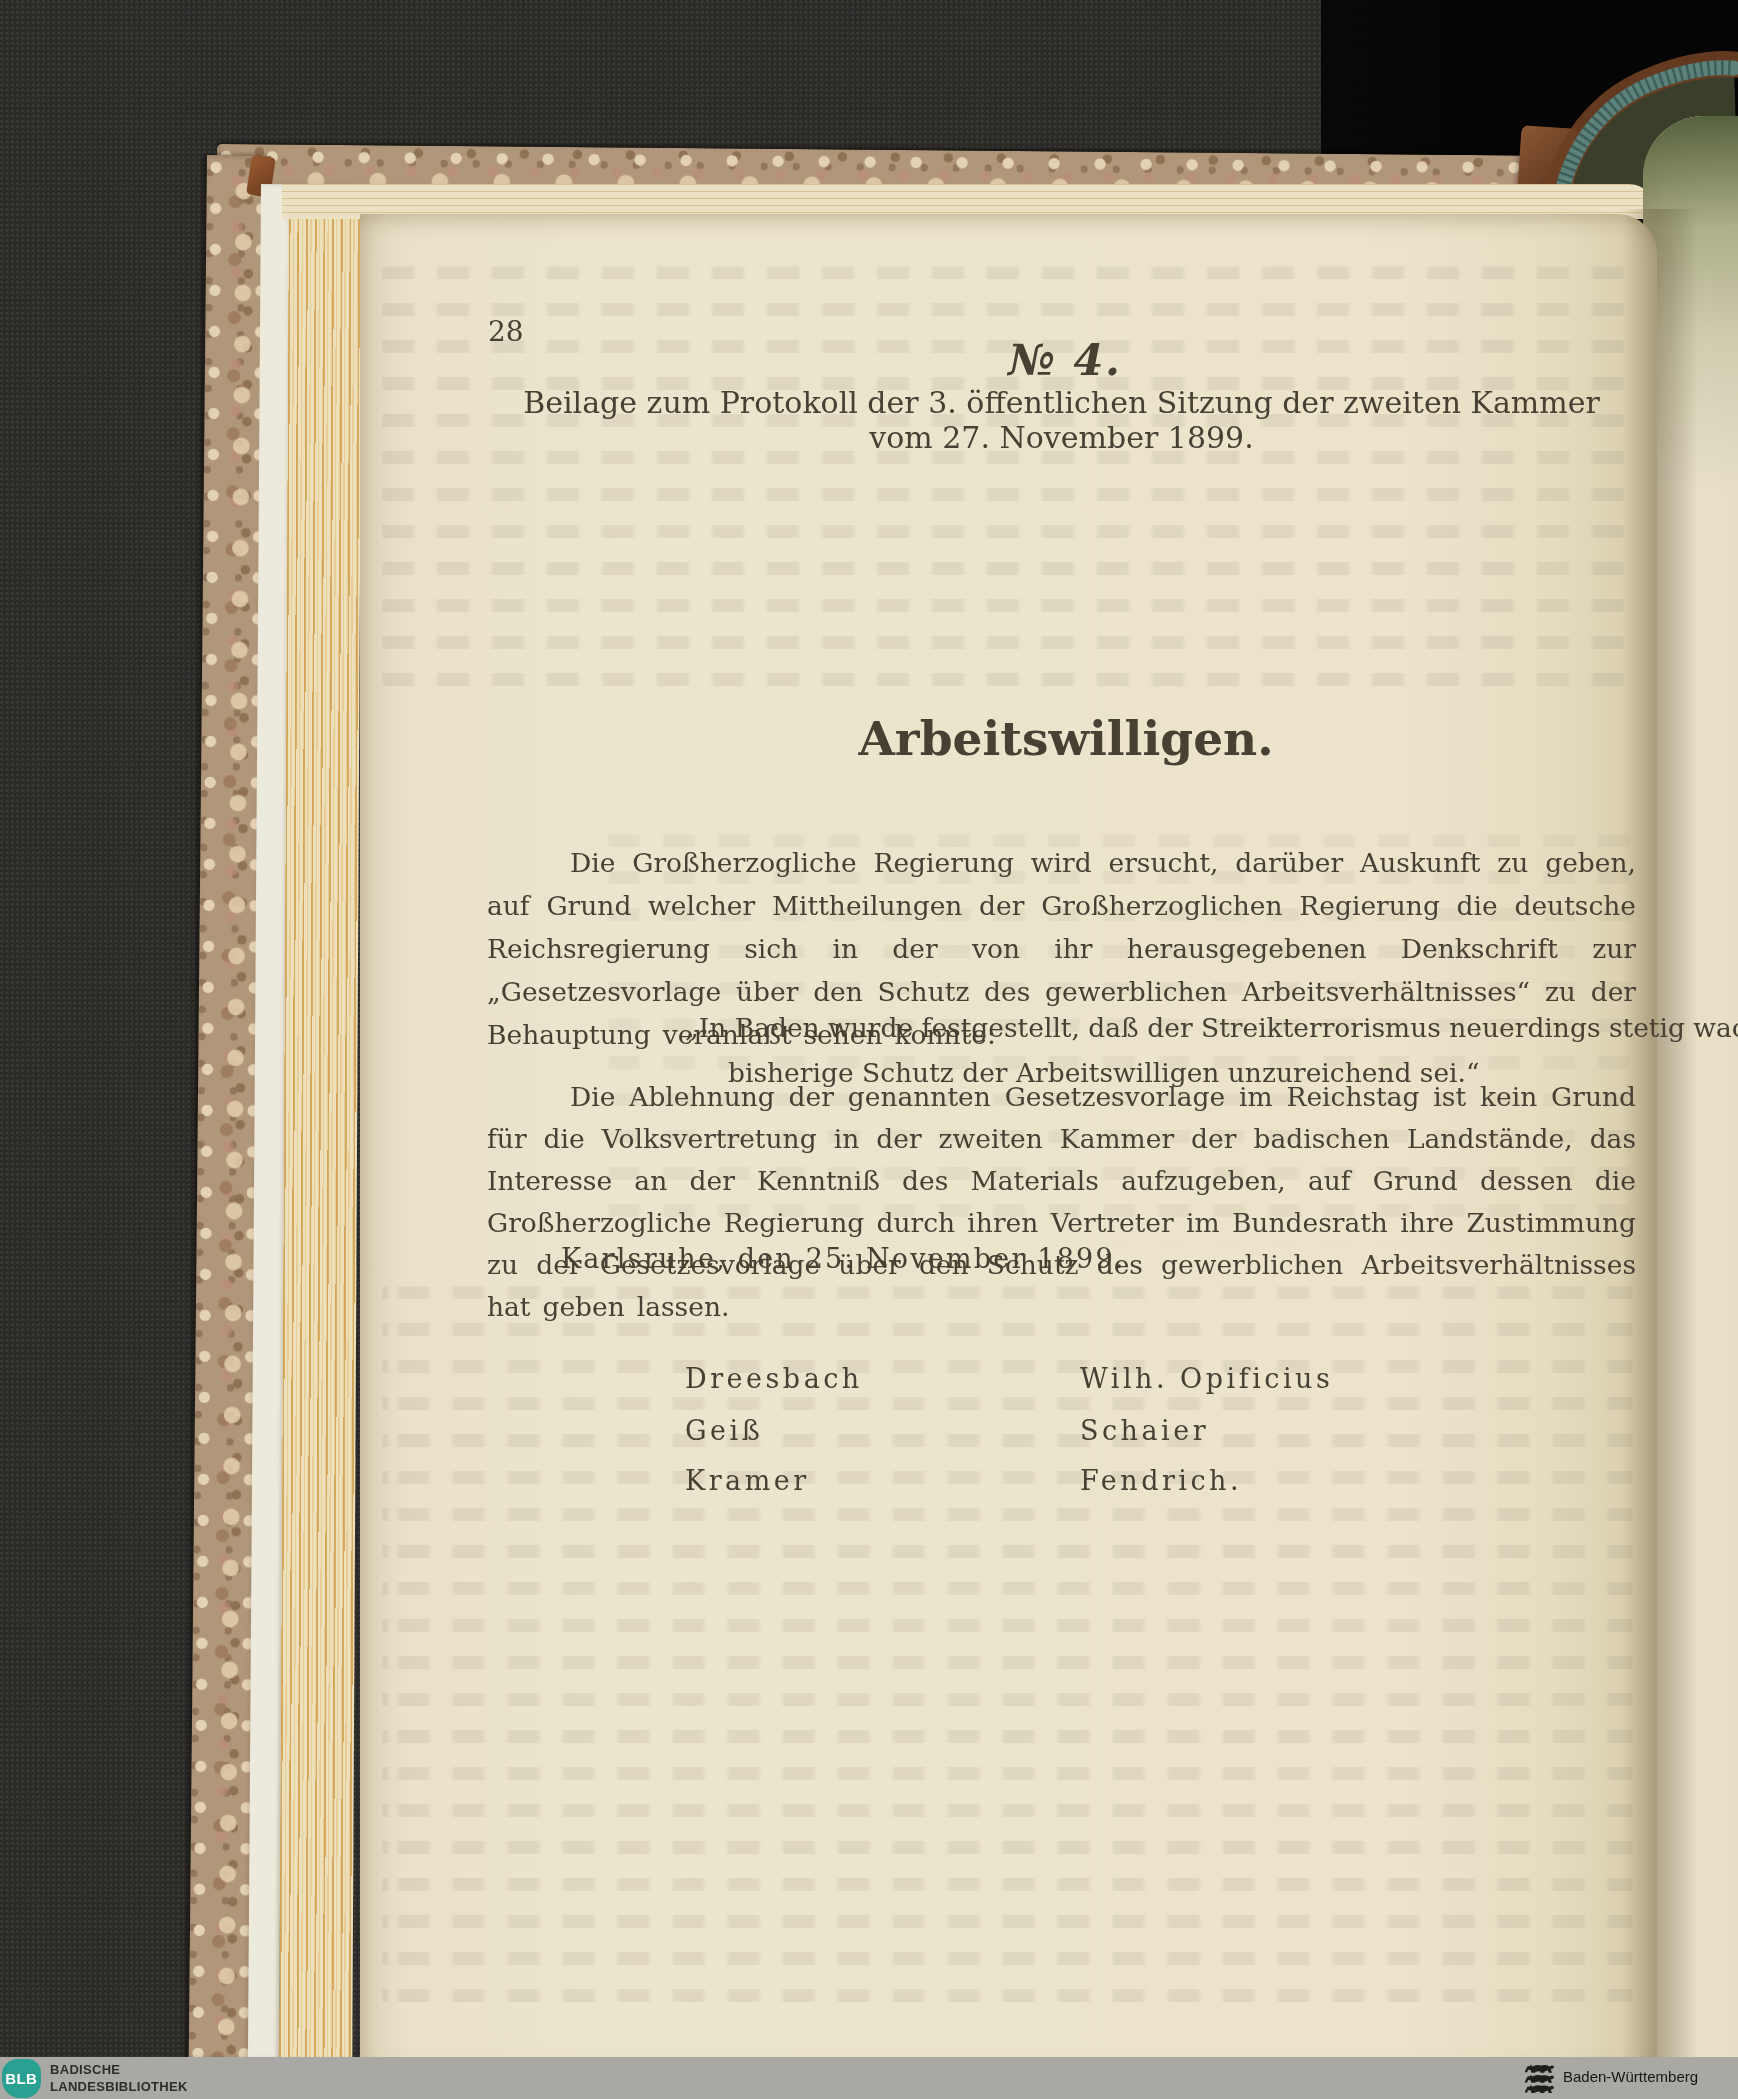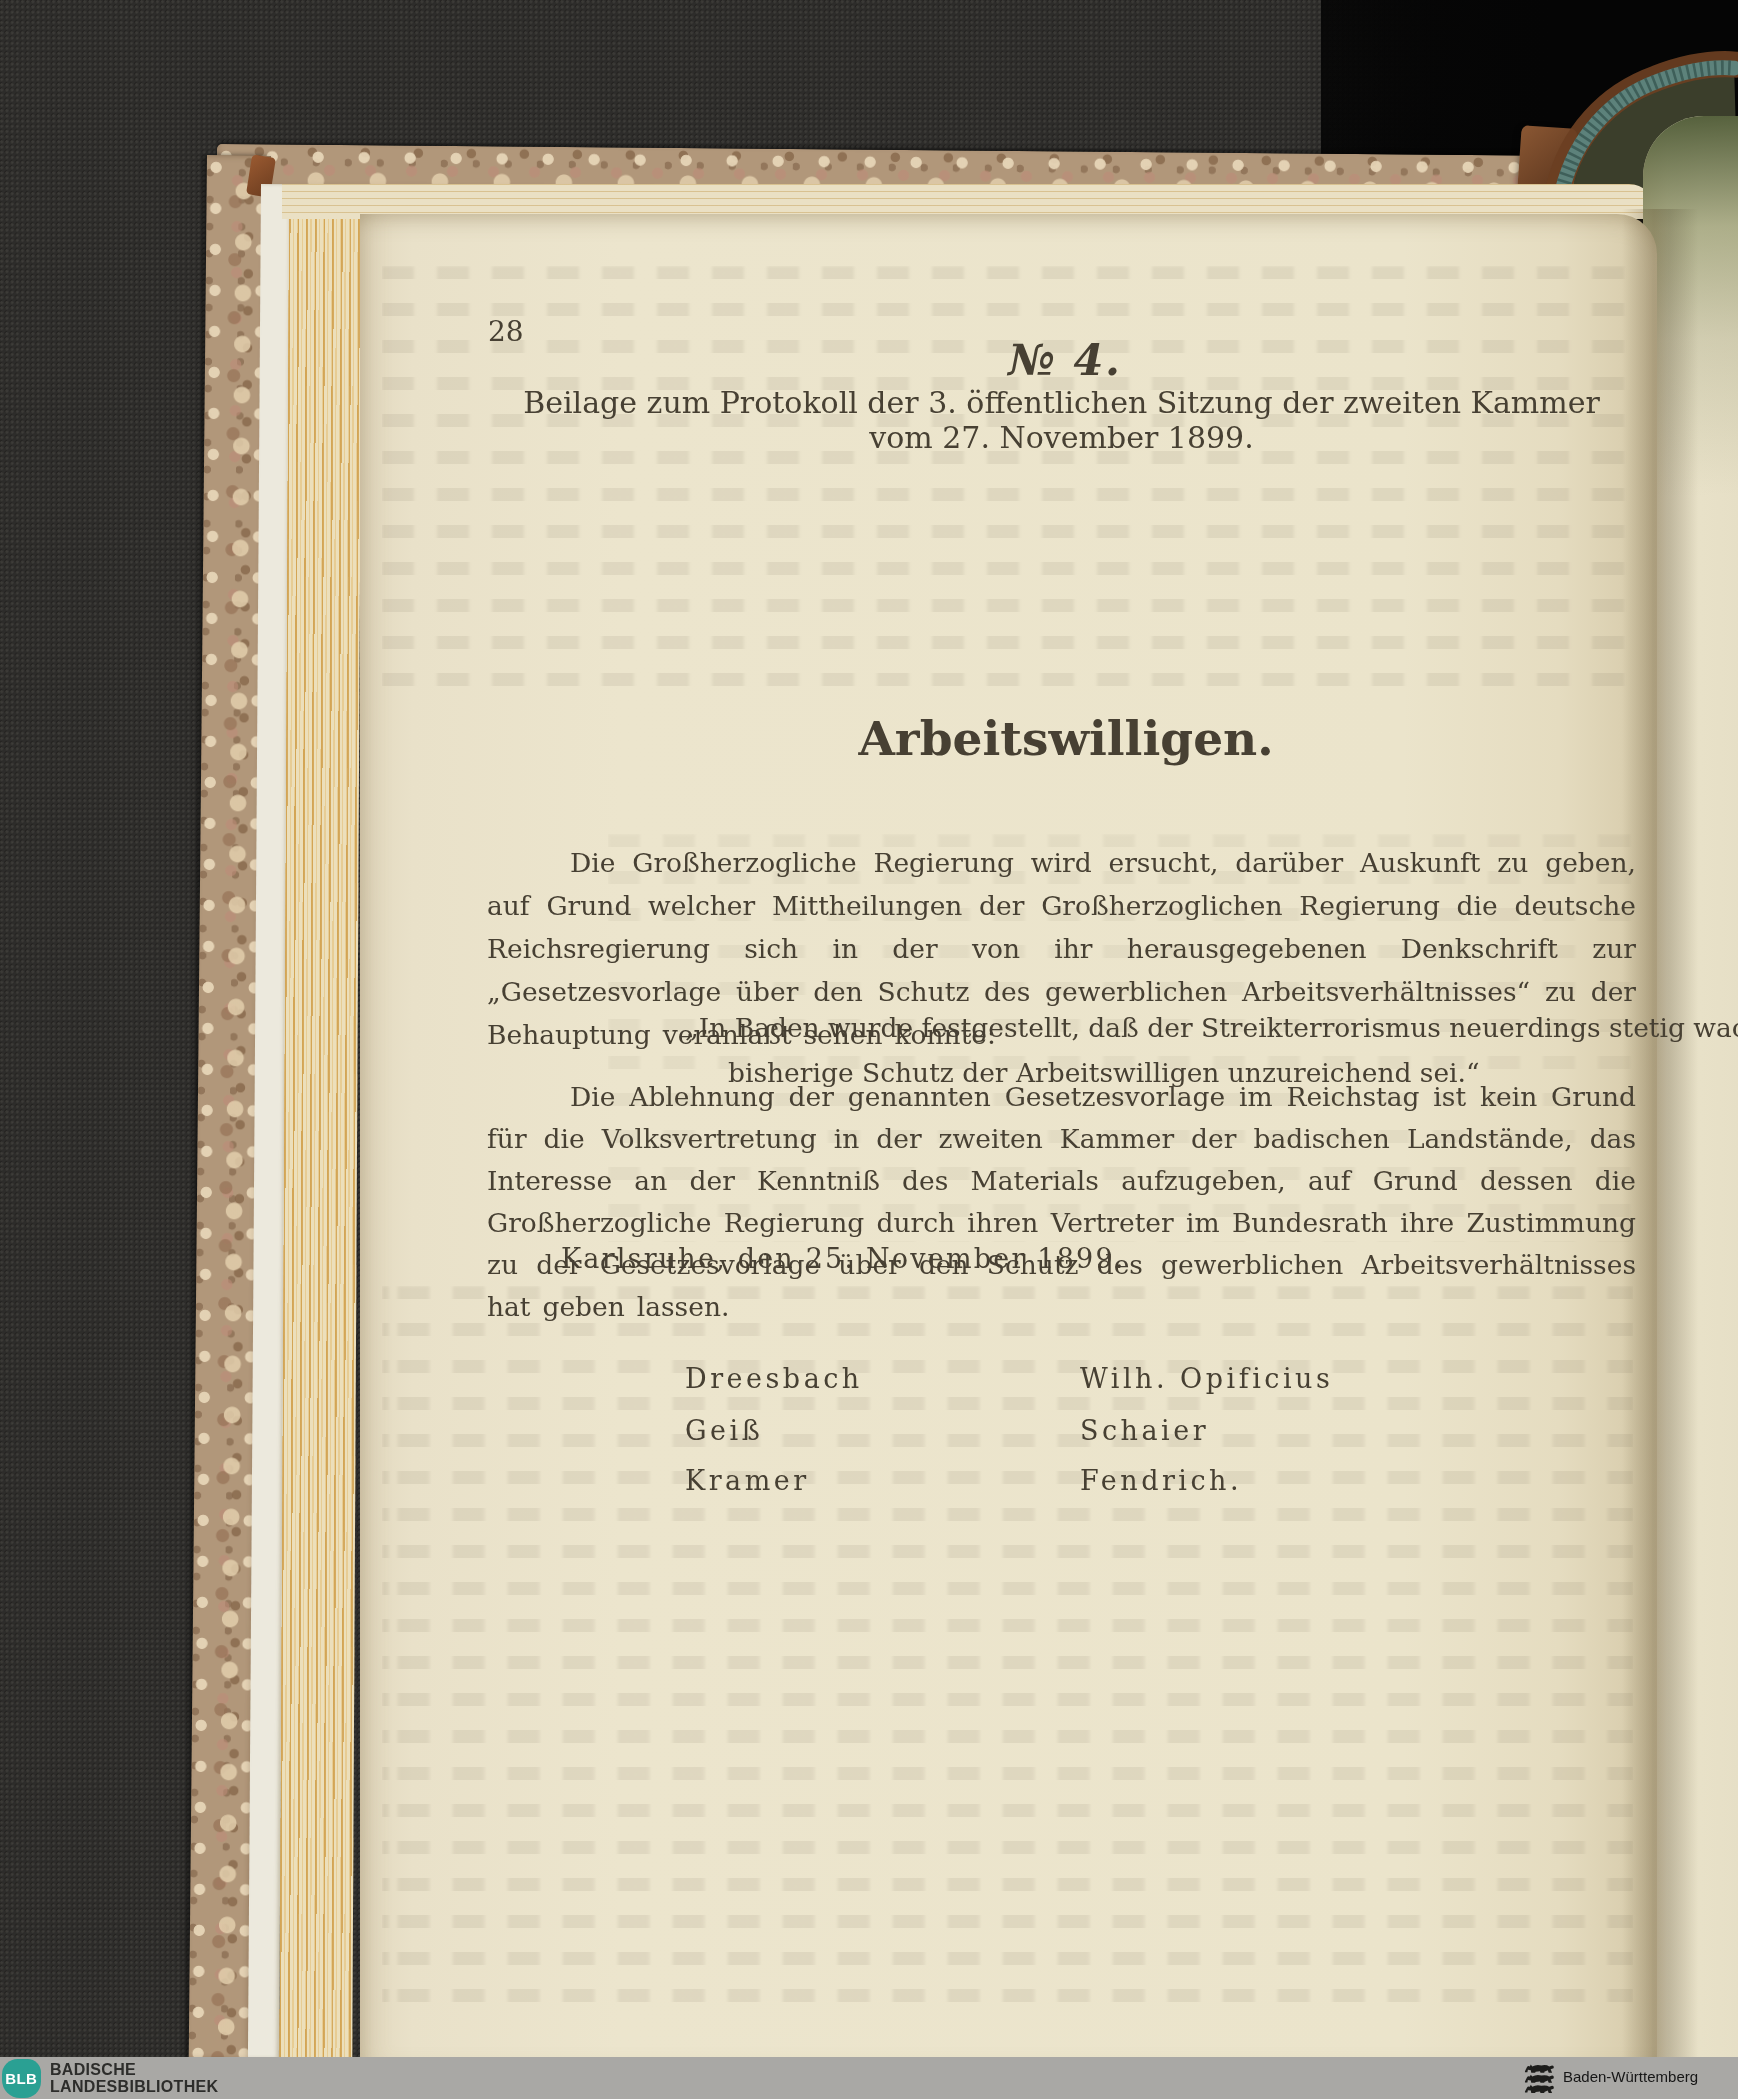--- a/index.html
+++ b/index.html
@@ -91,21 +91,21 @@
   .sigL{left:685px;}
   .sigR{left:1080px;}
   .row1{top:1363px;}.row2{top:1415px;}.row3{top:1465px;}
 
   
   .footer{position:absolute;left:0;bottom:0;width:1738px;height:43px;background:#a9a8a5;z-index:10;
     font-family:"Liberation Sans","DejaVu Sans",sans-serif;}
   .blb-logo{position:absolute;left:1.7px;top:1.7px;width:39px;height:39px;background:#2aa093;
     border-radius:40% 34% 42% 46%;display:flex;align-items:center;justify-content:center;
     color:#ffffff;font-weight:bold;font-size:15px;letter-spacing:0.4px;}
-  .blb-name{position:absolute;left:50px;top:5.2px;font-size:16px;font-weight:bold;color:#2d2d2b;
+  .blb-name{position:absolute;left:50px;top:5.2px;font-size:13px;font-weight:bold;color:#2d2d2b;
     line-height:16.5px;letter-spacing:0.3px;}
   .bw-lions{position:absolute;left:1524px;top:2.6px;width:31px;height:37px;}
   .bw-text{position:absolute;left:1563px;top:11.3px;font-size:15px;color:#161616;}
 </style>
 </head>
 <body>
 
 <div class="scene">
 
   <div class="dark-tr"></div>

